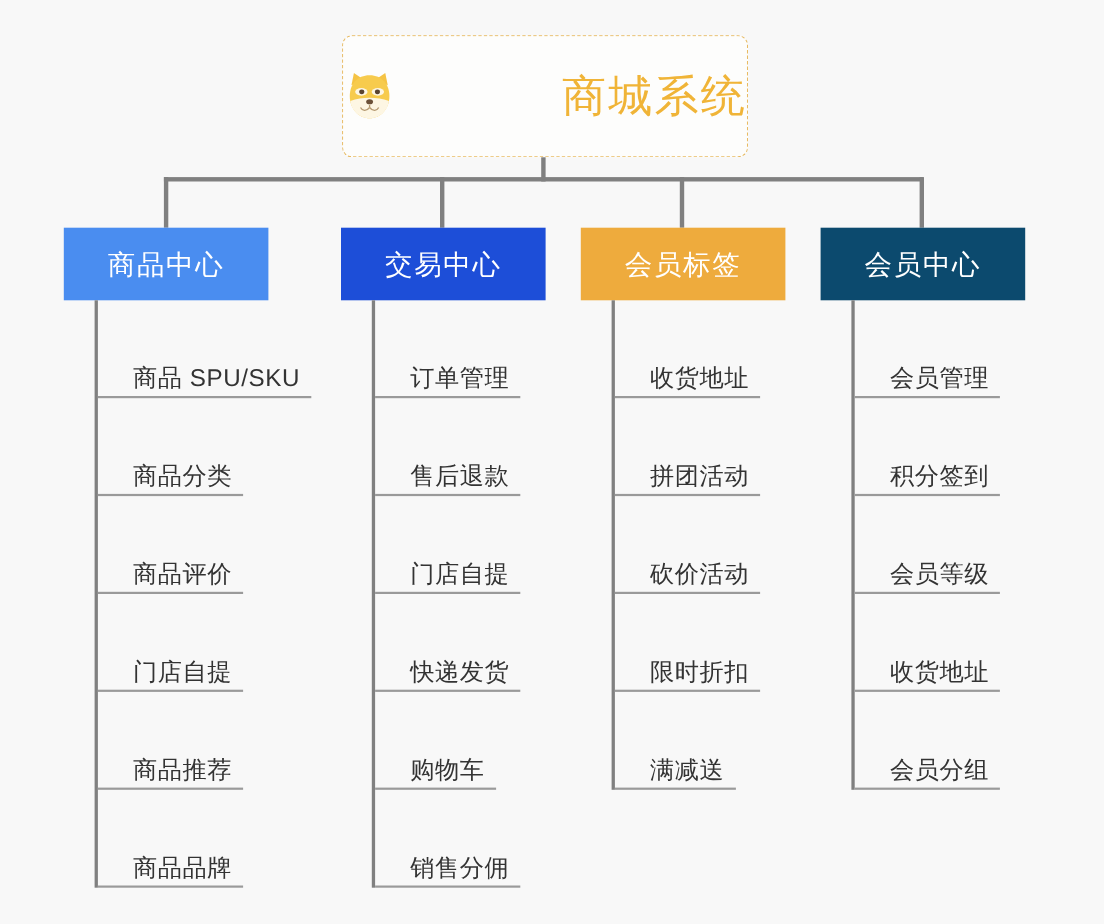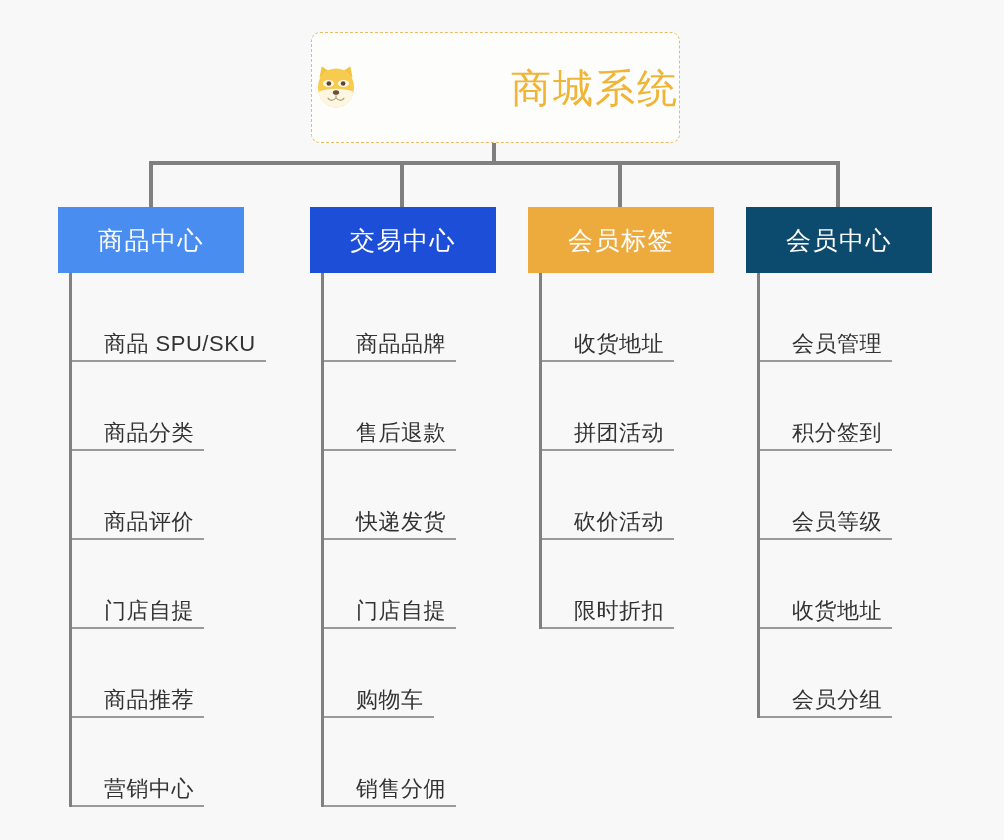--- a/index.html
+++ b/index.html
@@ -104,21 +104,21 @@
     color: #ffffff;
     font-size: 25px;
     letter-spacing: 1.5px;
     white-space: nowrap;
   }
   .col-1 .cat-box, .col-2 .cat-box, .col-3 .cat-box { width: 186px; }
 
   
   .leaf-list {
     position: relative;
-    margin-left: 11px;
+    margin-left: 28px;
     border-left: 3px solid #808080;
     padding-top: 0;
   }
   .leaf-item {
     position: relative;
     height: 89px;
     display: flex;
     align-items: flex-end;
     padding-left: 32px;
     padding-bottom: 6px;
@@ -191,41 +191,41 @@
         <div class="leaf-item" style="--uw: 132px;">
             <span class="leaf-label">商品评价</span>
           </div>
         <div class="leaf-item" style="--uw: 132px;">
             <span class="leaf-label">门店自提</span>
           </div>
         <div class="leaf-item" style="--uw: 132px;">
             <span class="leaf-label">商品推荐</span>
           </div>
         <div class="leaf-item" style="--uw: 132px;">
-            <span class="leaf-label">营销中心</span>
+            <span class="leaf-label">商品品牌</span>
           </div>
       </div>
     </div>
 
     <div class="column col-1">
       <div class="cat-box" style="background: #1d4ed8;">
         <span>交易中心</span>
       </div>
       <div class="leaf-list" style="border-left-color: rgb(128, 128, 128);">
         <div class="leaf-item" style="--uw: 132px;">
-            <span class="leaf-label">商品品牌</span>
+            <span class="leaf-label">订单管理</span>
           </div>
         <div class="leaf-item" style="--uw: 132px;">
             <span class="leaf-label">售后退款</span>
           </div>
         <div class="leaf-item" style="--uw: 132px;">
+            <span class="leaf-label">门店自提</span>
+          </div>
+        <div class="leaf-item" style="--uw: 132px;">
             <span class="leaf-label">快递发货</span>
-          </div>
-        <div class="leaf-item" style="--uw: 132px;">
-            <span class="leaf-label">门店自提</span>
           </div>
         <div class="leaf-item" style="--uw: 110px;">
             <span class="leaf-label">购物车</span>
           </div>
         <div class="leaf-item" style="--uw: 132px;">
             <span class="leaf-label">销售分佣</span>
           </div>
       </div>
     </div>
 
@@ -239,20 +239,23 @@
           </div>
         <div class="leaf-item" style="--uw: 132px;">
             <span class="leaf-label">拼团活动</span>
           </div>
         <div class="leaf-item" style="--uw: 132px;">
             <span class="leaf-label">砍价活动</span>
           </div>
         <div class="leaf-item" style="--uw: 132px;">
             <span class="leaf-label">限时折扣</span>
           </div>
+        <div class="leaf-item" style="--uw: 110px;">
+            <span class="leaf-label">满减送</span>
+          </div>
       </div>
     </div>
 
     <div class="column col-3">
       <div class="cat-box" style="background: #0c4a6e;">
         <span>会员中心</span>
       </div>
       <div class="leaf-list" style="border-left-color: rgb(128, 128, 128);">
         <div class="leaf-item" style="--uw: 132px;">
             <span class="leaf-label">会员管理</span>

